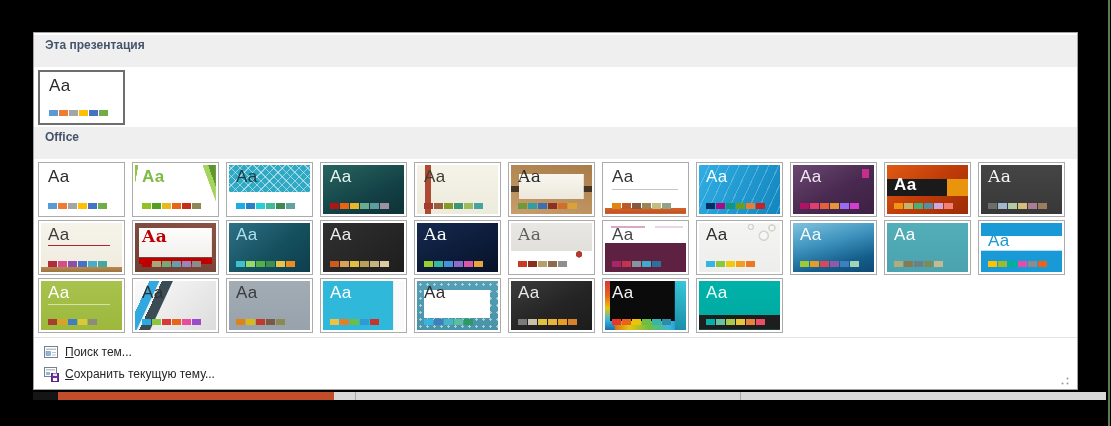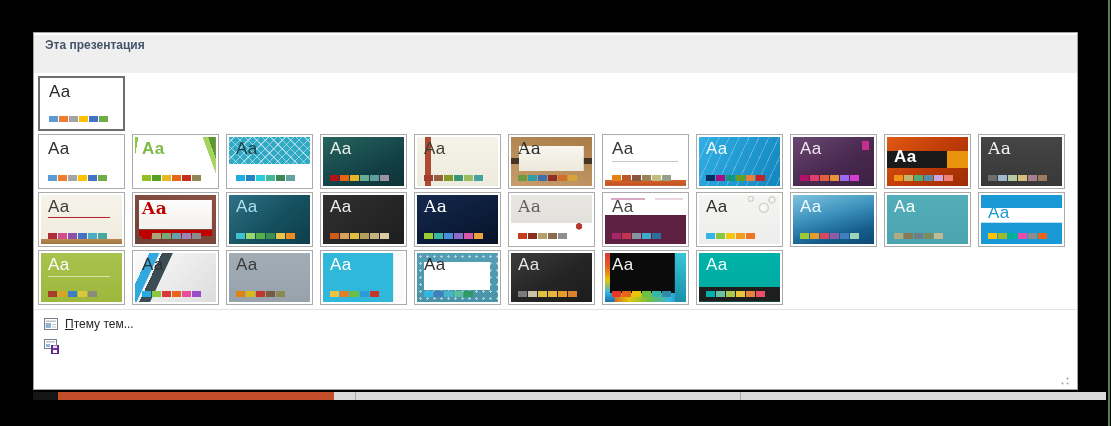--- a/index.html
+++ b/index.html
@@ -8,21 +8,21 @@
     background:#000000;
     font-family:"Liberation Sans", sans-serif;
   }
   
   .popup {
     position:absolute; left:33px; top:32px; width:1045px; height:358px;
     background:#ffffff; border:1px solid #A3A3A3; box-sizing:border-box;
     overflow:hidden;
   }
   .sec-header {
-    height:38px; margin-top:2px; background:#EFEFEF;
+    height:32px; margin-top:2px; background:#EFEFEF;
     color:#44546A; font-size:12px; font-weight:bold; line-height:20px;
     padding-left:11px;
   }
   .gallery-row { display:flex; padding:3px 0 0 4px;align-items:center; }
   .tile {
     width:87px; height:55px; box-sizing:border-box;
     border:1px solid #ABABAB; background:#ffffff; padding:2px;
     margin-right:7px; position:relative; flex:0 0 auto;
   }
   .tile.selected { border:2px solid #6E6E6E; }
@@ -72,20 +72,21 @@
             <span class="swatch" style="background: rgb(237, 125, 49);"></span>
             <span class="swatch" style="background: rgb(165, 165, 165);"></span>
             <span class="swatch" style="background: rgb(255, 192, 0);"></span>
             <span class="swatch" style="background: rgb(68, 114, 196);"></span>
             <span class="swatch" style="background: rgb(112, 173, 71);"></span>
           </div>
         </div>
       </div>
     </div>
 
+  <div class="sec-header">Office</div>
 
   <div>
       <div class="gallery-row">
         <div class="tile">
           <div class="tile-inner" style="background: rgb(255, 255, 255);">
             <span class="aa" style="color: rgb(43, 43, 43);">Aa</span>
             <div class="swatches">
               <span class="swatch" style="background: rgb(91, 155, 213);"></span>
               <span class="swatch" style="background: rgb(237, 125, 49);"></span>
               <span class="swatch" style="background: rgb(165, 165, 165);"></span>
@@ -477,34 +478,35 @@
     <div class="menu-item">
       <span class="mi-icon">
         <svg width="16" height="16" viewBox="0 0 16 16">
           <rect x="1.5" y="2.5" width="13" height="11" fill="#FFFFFF" stroke="#76818D"></rect>
           <rect x="3" y="4.5" width="10" height="1.5" fill="#BBC3CB"></rect>
           <rect x="3" y="7.5" width="4.5" height="4" fill="#8FB8DC" stroke="#5E87AC" stroke-width="0.5"></rect>
           <rect x="9" y="8" width="4" height="1" fill="#BBC3CB"></rect>
           <rect x="9" y="10.5" width="4" height="1" fill="#BBC3CB"></rect>
         </svg>
       </span>
-      <span><span class="hotkey">П</span><span>тему тем...</span></span>
+      <span><span class="hotkey">П</span><span>оиск тем...</span></span>
     </div>
 
     <div class="menu-item">
       <span class="mi-icon">
         <svg width="16" height="16" viewBox="0 0 16 16">
           <rect x="1.5" y="1.5" width="12" height="9" fill="#FFFFFF" stroke="#76818D"></rect>
           <rect x="3" y="3" width="9" height="1.5" fill="#BBC3CB"></rect>
           <rect x="3" y="6" width="4" height="3" fill="#8FB8DC"></rect>
           <rect x="8.5" y="7.5" width="7" height="8" fill="#7030A0" stroke="#5B2482"></rect>
           <rect x="10" y="7.5" width="4" height="2.5" fill="#E8E0F0"></rect>
           <rect x="10" y="12" width="4" height="3" fill="#FFFFFF"></rect>
         </svg>
       </span>
+      <span><span class="hotkey">С</span><span>охранить текущую тему...</span></span>
     </div>
 
   </div>
 
   <div class="gripper">
     <svg width="8" height="8">
       <circle cx="6.5" cy="1.5" r="1" fill="#9A9A9A"></circle>
       <circle cx="1.5" cy="6.5" r="1" fill="#9A9A9A"></circle>
       <circle cx="6.5" cy="6.5" r="1" fill="#9A9A9A"></circle>
     </svg>

